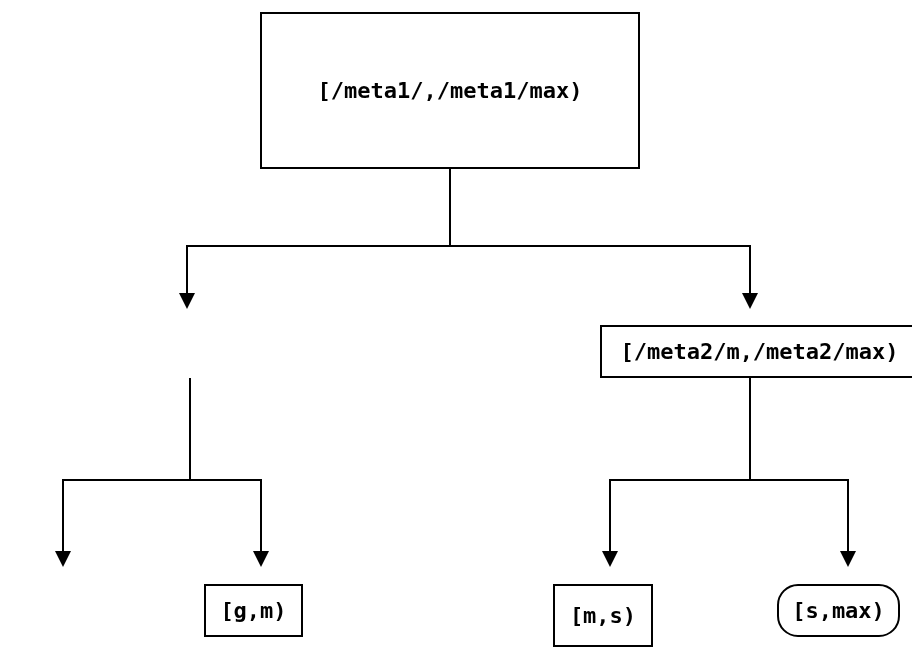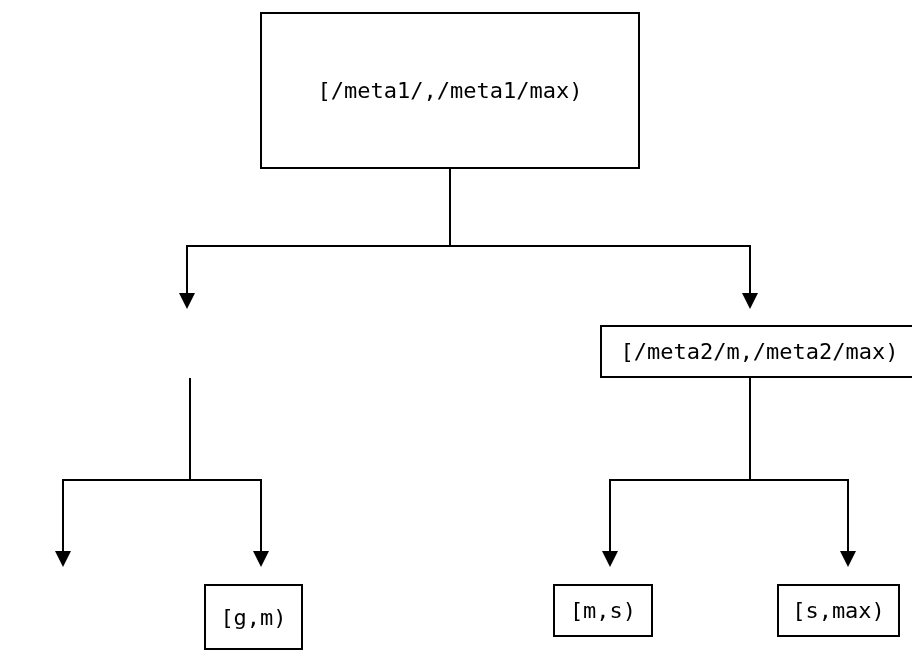--- a/index.html
+++ b/index.html
@@ -27,28 +27,29 @@
     box-sizing: border-box;
     border: 2px solid #000000;
     background: #ffffff;
     color: #000000;
     display: flex;
     align-items: center;
     justify-content: center;
     font-size: 22px;
     letter-spacing: 0;
     white-space: nowrap;
+    font-weight: bold;
   }
   .node-root  { left: 260px; top: 12px;  width: 380px; height: 157px; }
   .node-l2a   { left: 22px;  top: 325px; width: 323px; height: 53px; }
   .node-l2b   { left: 600px; top: 325px; width: 319px; height: 53px; }
   .node-leaf1 { left: 9px;   top: 584px; width: 99px;  height: 53px; }
-  .node-leaf2 { left: 204px; top: 584px; width: 99px;  height: 66px; }
-  .node-leaf3 { left: 553px; top: 584px; width: 100px; height: 53px; }
-  .node-leaf4 { left: 777px; top: 584px; width: 123px; height: 53px; }
+  .node-leaf2 { left: 204px; top: 584px; width: 99px;  height: 53px; }
+  .node-leaf3 { left: 553px; top: 584px; width: 100px; height: 63px; }
+  .node-leaf4 { left: 777px; top: 584px; width: 123px; height: 53px; border-radius: 21px; }
 </style>
 </head>
 <body>
 
 <div class="canvas">
 
   <svg class="connector-layer" viewBox="0 0 912 652" xmlns="http://www.w3.org/2000/svg">
     <g stroke="#000000" stroke-width="2" fill="none">
 
       <path d="M450,169 L450,246"></path>

